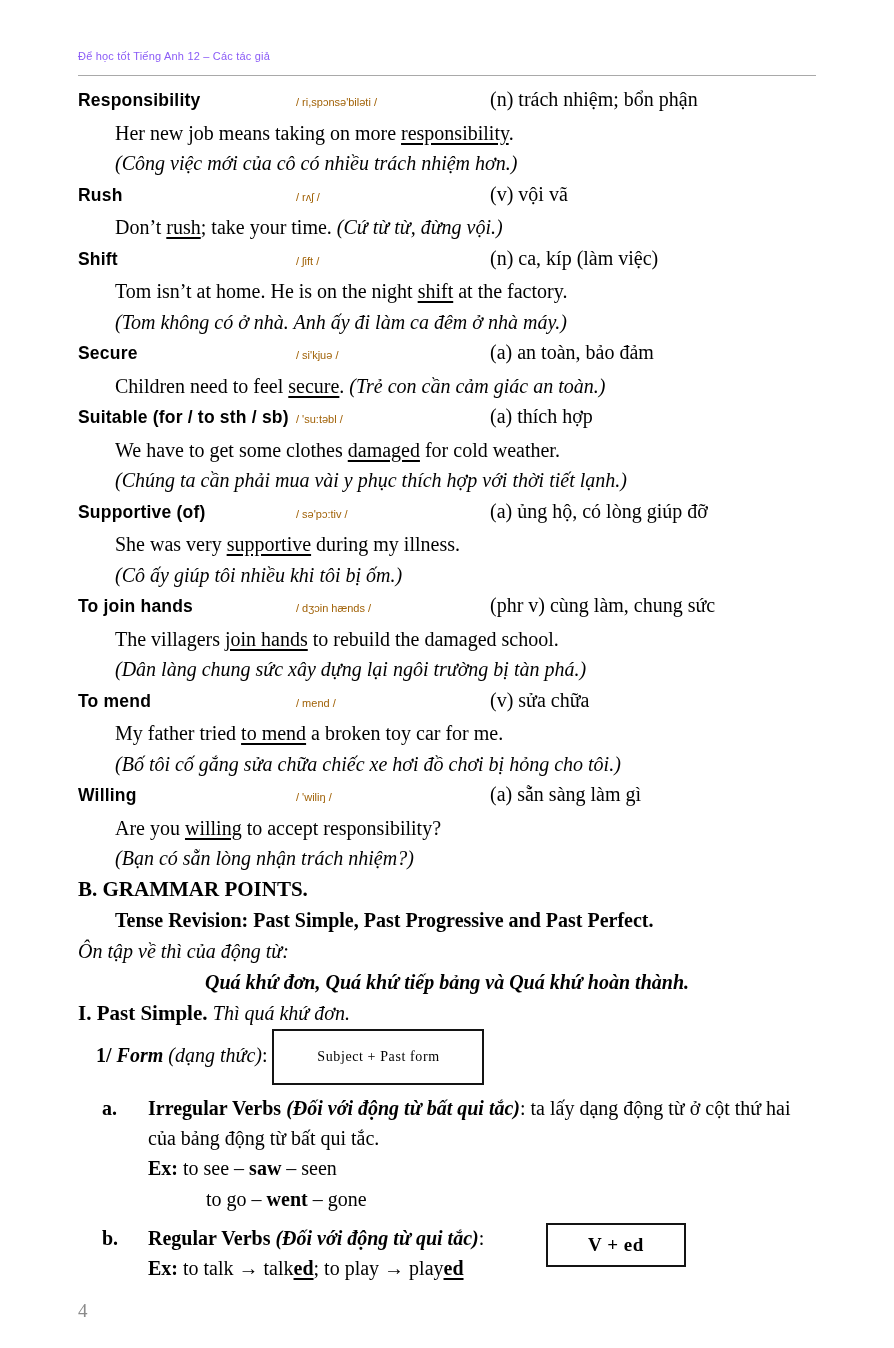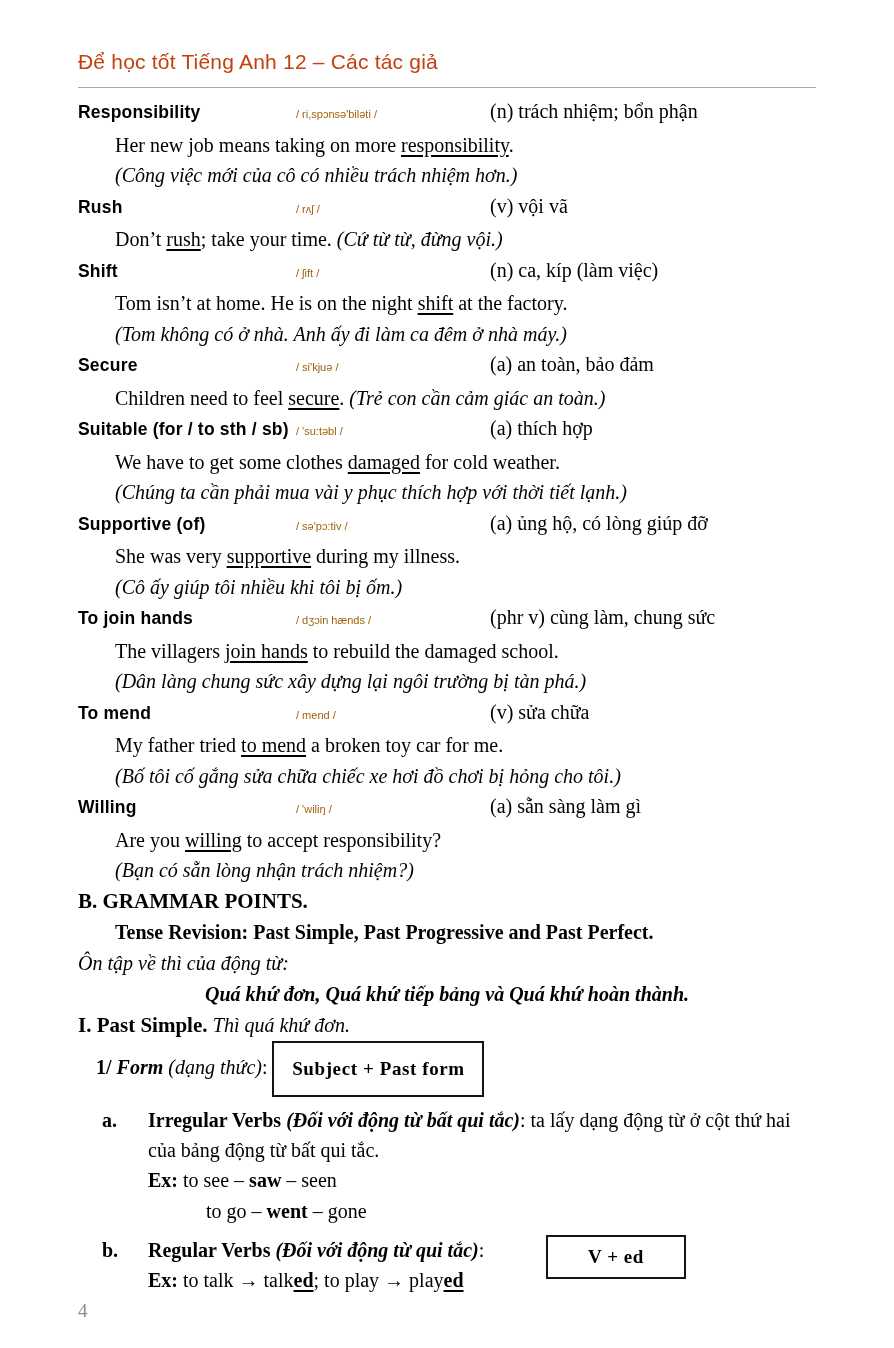--- a/index.html
+++ b/index.html
@@ -6,21 +6,21 @@
   body {
     width:894px; height:1348px; background:#ffffff; color:#000;
     font-family:"Liberation Serif","DejaVu Serif",serif;
     overflow:hidden;
   }
   .page { position:relative; height:100%; padding:0 78px; box-sizing:border-box; }
 
   .doc-header {
     margin-top:50px;
     font-family:"Liberation Sans","DejaVu Sans",sans-serif;
-    font-size:21px; color:#c2410c; letter-spacing:0.2px;
+    font-size:11px; color:#8b5cf6; letter-spacing:0.2px;
   }
   .header-rule { border-bottom:1px solid #a9a9a9; margin-top:13px; }
 
   .vocab { margin-top:8px; }
   .entry-head {
     display:grid; grid-template-columns:412px 1fr;
     align-items:baseline; line-height:30.5px; white-space:nowrap;
   }
   .word {
     font-family:"Liberation Sans","DejaVu Sans",sans-serif;
@@ -44,21 +44,21 @@
   .g-center-it { text-align:left; font-style:italic; font-size:20px; line-height:31px; }
   .g-center-bi { text-align:center; font-style:italic; font-weight:bold; font-size:20px; line-height:31px; }
   .g-past { font-size:21px; line-height:31px; }
   .g-past .it { font-size:20px; }
 
   .form-line { margin-left:18px; font-size:20px; line-height:46px; }
   .formula-box {
     display:inline-block; vertical-align:middle;
     border:2.5px solid #141414; box-sizing:border-box;
     min-width:212px; text-align:center;
-    font-weight:bold; font-size:19px; letter-spacing:0.6px;
+    font-weight:normal; font-size:14px; letter-spacing:0.6px;
     padding:3px 16px; margin-left:5px;
   }
 
   .g-item { position:relative; padding-left:70px; font-size:20px; line-height:30px; margin-top:8px; }
   .g-marker { position:absolute; left:24px; font-weight:bold; }
   .g-ex  { margin-left:70px; font-size:20px; line-height:31px; }
   .g-ex2 { margin-left:128px; }
 
   .item-b-wrap { position:relative; }
   .vbox {

